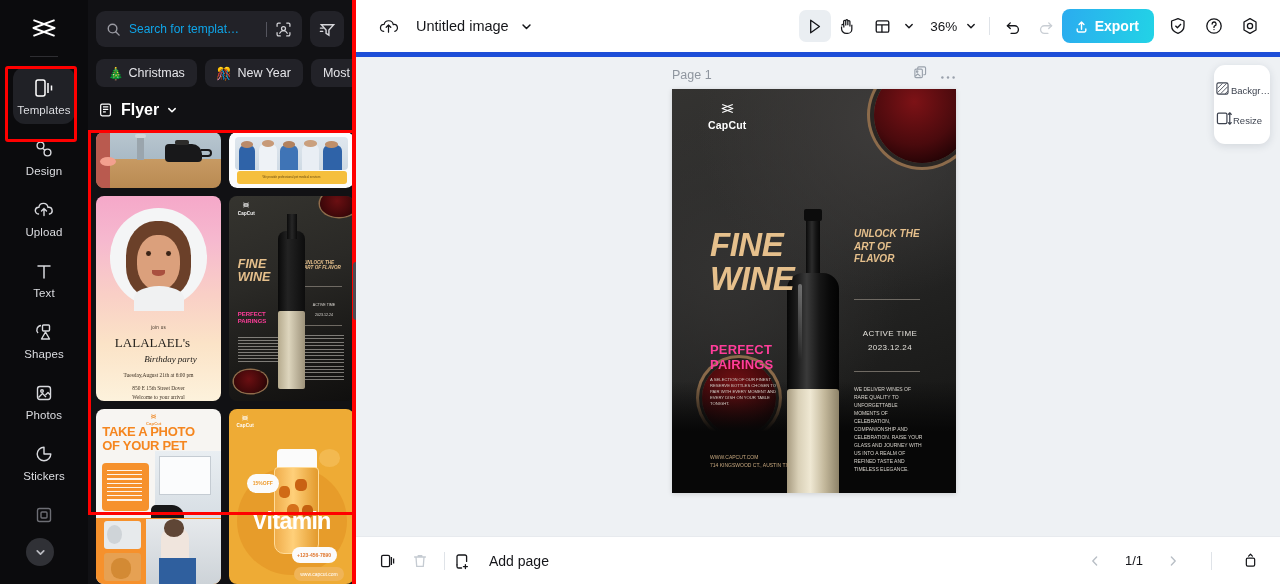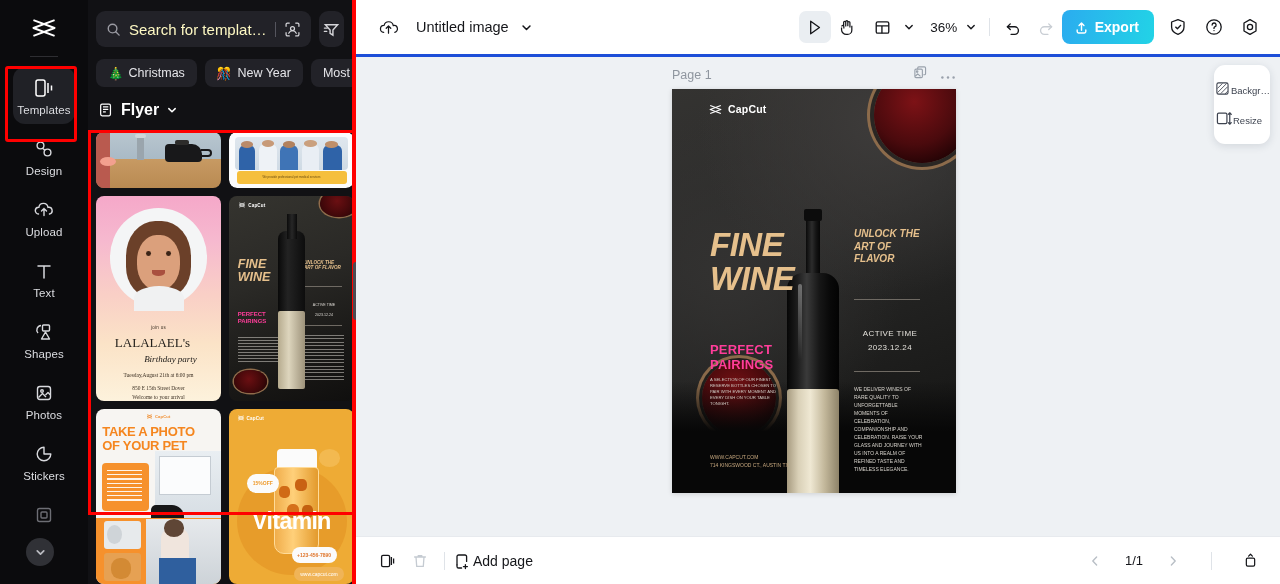--- a/index.html
+++ b/index.html
@@ -52,21 +52,21 @@
   #panel {
     width: 268px; flex: 0 0 268px; height: 584px;
     background: #111114;
     position: relative; overflow: hidden;
   }
   #searchrow { display: flex; align-items: center; gap: 8px; padding: 11px 12px 0 8px; }
   #searchbox {
     flex: 1; height: 36px; background: #222228; border-radius: 9px;
     display: flex; align-items: center; padding: 0 10px; gap: 8px; cursor: text;
   }
-  #search-ph { flex: 1; font-size: 15px; color: #fef9c3; white-space: nowrap; overflow: hidden; }
+  #search-ph { flex: 1; font-size: 12px; color: #0ea5e9; white-space: nowrap; overflow: hidden; }
   .vbar { width: 1px; height: 15px; background: #55555e; }
   #filter-btn {
     width: 34px; height: 36px; background: #222228; border-radius: 9px;
     display: flex; align-items: center; justify-content: center; cursor: pointer;
   }
   #chiprow { display: flex; gap: 8px; padding: 12px 0 0 8px; overflow: hidden; }
   .chip {
     height: 28px; background: #222228; border-radius: 8px;
     display: flex; align-items: center; gap: 5px;
     padding: 0 12px; font-size: 12.5px; color: #e4e4e8;
@@ -98,21 +98,21 @@
   }
   #panel-edge {
     position: absolute; left: 352px; top: 0; width: 4px; height: 584px;
     background: #ff0000; z-index: 7;
   }
 
   
   #main { flex: 1; height: 584px; display: flex; flex-direction: column; background: #eef1f4; position: relative; }
   #topbar {
     height: 57px; background: #fff; display: flex; align-items: center;
-    padding: 0 14px 0 16px; border-bottom: 3px solid #1d4ed8;
+    padding: 0 14px 0 16px; border-bottom: 5px solid #1d4ed8;
   }
   #doc-title { font-size: 14.5px; color: #15161a; margin: 0 7px 0 12px; cursor: text; }
   .tbtn {
     width: 32px; height: 32px; border-radius: 7px;
     display: flex; align-items: center; justify-content: center; cursor: pointer;
   }
   .tbtn.sel { background: #eaeef2; }
   #zoomval { font-size: 13.5px; color: #15161a; min-width: 34px; text-align: center; cursor: pointer; }
   .tdiv { width: 1px; height: 18px; background: #dfe3e8; margin: 0 8px; }
   #export-btn {
@@ -138,21 +138,21 @@
     box-shadow: 0 1px 5px rgba(0,0,0,.14);
   }
   #poster-bg {
     position: absolute; inset: 0;
     background:
       radial-gradient(circle at 72% 8%, #3d3b3a 0%, transparent 42%),
       radial-gradient(circle at 20% 45%, #333231 0%, transparent 55%),
       linear-gradient(160deg, #343331 0%, #2a2a29 38%, #1d1d1c 70%, #121211 100%);
   }
   #poster-bot { position: absolute; left:0; right:0; bottom:0; height: 112px; background: linear-gradient(to bottom, rgba(8,8,8,0) 0%, #070707 45%); }
-  .p-logo { position: absolute; left: 36px; top: 14px; display: flex; align-items: center; gap: 5px; }
+  .p-logo { position: absolute; left: 36px; top: 14px; display: flex; align-items: center; gap: 5px; flex-direction: column; }
   .p-logo span { color: #fff; font-size: 10.5px; font-weight: bold; letter-spacing: .2px; }
 
   #p-fine { position: absolute; left: 38px; top: 139px; font-style: italic; font-weight: bold;
             font-size: 33px; line-height: 34px; color: #e6c08c; letter-spacing: -.5px; }
   #p-unlock { position: absolute; left: 182px; top: 139px; width: 70px; font-style: italic; font-weight: bold;
               font-size: 10px; line-height: 12.5px; color: #e6c08c; }
   .p-rule { position: absolute; height: 1px; background: #6f6a63; }
   #p-rule1 { left: 182px; top: 210px; width: 66px; }
   #p-rule2 { left: 182px; top: 282px; width: 66px; }
   #p-active { position: absolute; left: 182px; top: 238px; width: 72px; text-align: center;
@@ -175,21 +175,21 @@
     box-shadow: 0 2px 9px rgba(25,40,60,.13);
     padding: 9px 0 10px; z-index: 4;
   }
   .rp-item { display: flex; flex-direction: row; align-items: center; padding: 5px 0 6px; cursor: pointer; }
   .rp-lb { font-size: 9.5px; color: #3e4450; margin-top: 4px; white-space: nowrap; }
 
   #botbar {
     height: 48px; background: #fff; border-top: 1px solid #e7eaee;
     display: flex; align-items: center; padding: 0 14px 0 16px;
   }
-  #addpage { display: flex; align-items: center; gap: 2px; cursor: pointer; font-size: 14px; color: #15161a; }
+  #addpage { display: flex; align-items: center; gap: 18px; cursor: pointer; font-size: 14px; color: #15161a; }
   #pager { margin-left: auto; display: flex; align-items: center; gap: 14px; }
   #pnum { font-size: 13px; color: #15161a; }
 
   
   .ph { position: absolute; }
   .t-doc-banner { position:absolute; left:6%; right:6%; bottom:8%; height:22%; background:#f5bf3d; border-radius:3px; }
   .t-doc-banner i { position:absolute; inset:0; display:flex; align-items:center; justify-content:center;
                     font-style:normal; font-size:2.9px; color:#6b4c10; }
 </style>
 </head>

